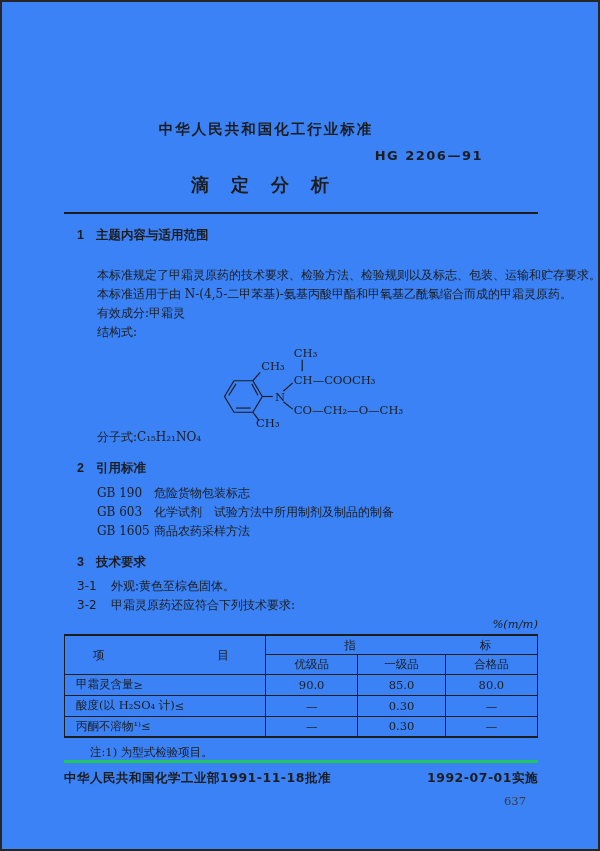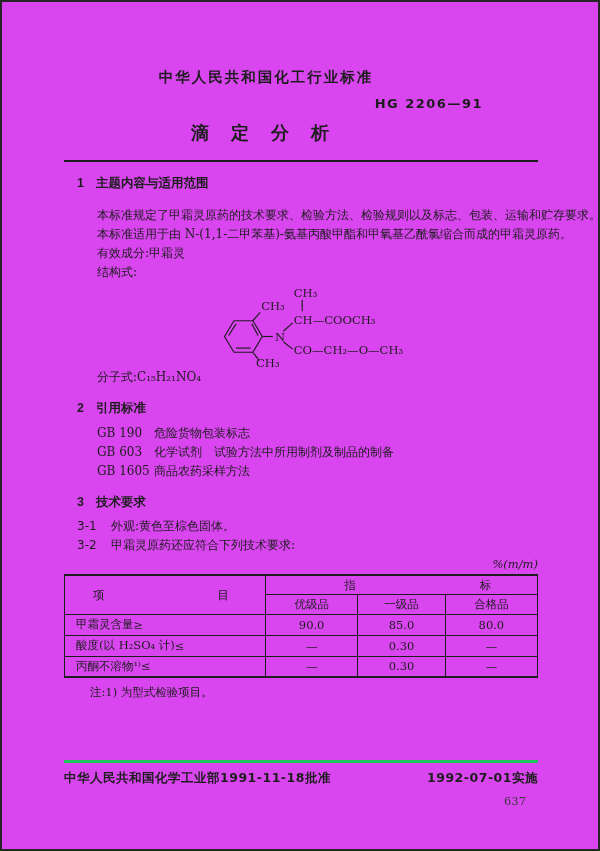--- a/index.html
+++ b/index.html
@@ -5,23 +5,23 @@
   * { margin: 0; padding: 0; box-sizing: border-box; }
   html, body { background: #ffffff; }
   body {
     width: 600px; height: 851px;
     font-family: "DejaVu Serif", "Liberation Serif", serif;
     color: #1d1d1d;
   }
   .page {
     position: relative;
     width: 600px; height: 851px;
-    background: #d946ef;
+    background: #3b82f6;
     border: 2px solid #262626;
-    padding: 66px 60px 0 62px;
+    padding: 118px 60px 0 62px;
     overflow: hidden;
   }
   
   .hdr-org {
     font-family: "DejaVu Sans", "Liberation Sans", sans-serif;
     font-weight: bold; font-size: 14.5px; letter-spacing: 2px;
     text-align: center; margin-right: 70px;
   }
   .hdr-code {
     font-family: "DejaVu Sans", "Liberation Sans", sans-serif;
@@ -39,21 +39,21 @@
   .sec-heading {
     font-family: Liberation Sans, sans-serif;
     font-weight: bold; font-size: 12.5px;
     margin: 13px 0 0 13px;
   }
   .sec-heading .sec-no { display: inline-block; margin-right: 12px; }
   p.body {
     font-size: 12px; line-height: 19px; margin-left: 33px;
     white-space: nowrap;
   }
-  p.body.first { margin-top: 14px; }
+  p.body.first { margin-top: 22px; }
   
   .structure { display: block; margin: 2px 0 0 150px; }
   .structure text {
     font-family: "DejaVu Serif", "Liberation Serif", serif;
     font-size: 11px; fill: #1d1d1d;
   }
   .structure .bond { stroke: #1d1d1d; stroke-width: 1.1; fill: none; }
   
   .ref-list { margin: 7px 0 0 33px; }
   .ref-row { font-size: 12px; line-height: 19px; display: flex; }
@@ -113,21 +113,21 @@
 
   <div class="hdr-org">中华人民共和国化工行业标准</div>
   <div class="hdr-code">HG 2206—91</div>
   <div class="hdr-title">滴定分析</div>
   <div class="rule"></div>
 
   <div class="sec-heading">
     <span class="sec-no">1</span><span>主题内容与适用范围</span>
   </div>
   <p class="body first">本标准规定了甲霜灵原药的技术要求、检验方法、检验规则以及标志、包装、运输和贮存要求。</p>
-  <p class="body">本标准适用于由 N-(1,1-二甲苯基)-氨基丙酸甲酯和甲氧基乙酰氯缩合而成的甲霜灵原药。</p>
+  <p class="body">本标准适用于由 N-(4,5-二甲苯基)-氨基丙酸甲酯和甲氧基乙酰氯缩合而成的甲霜灵原药。</p>
   <p class="body">有效成分:甲霜灵</p>
   <p class="body">结构式:</p>
 
   <svg class="structure" width="210" height="84" viewBox="0 0 200 80" aria-hidden="true">
 
     <polygon class="bond" points="10,50 19,35 37,35 46,50 37,65 19,65"></polygon>
     <line class="bond" x1="14" y1="49" x2="21" y2="38"></line>
     <line class="bond" x1="36" y1="38" x2="42" y2="49"></line>
     <line class="bond" x1="35" y1="61" x2="21" y2="61"></line>
 

